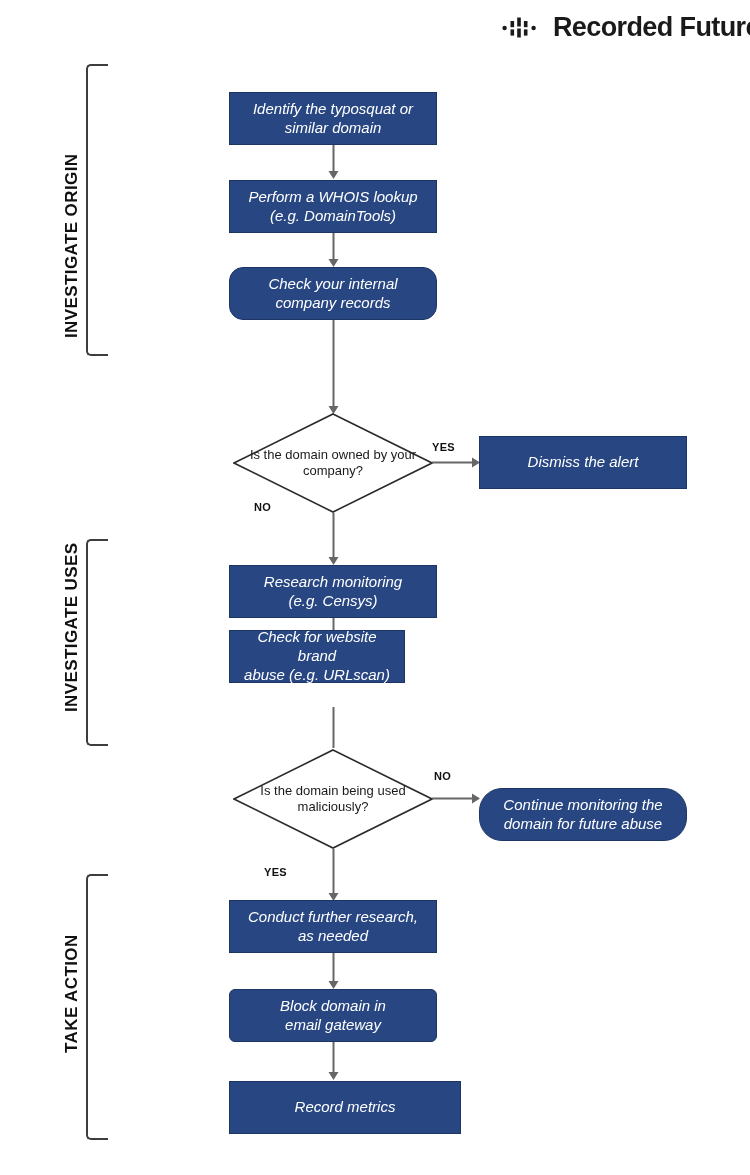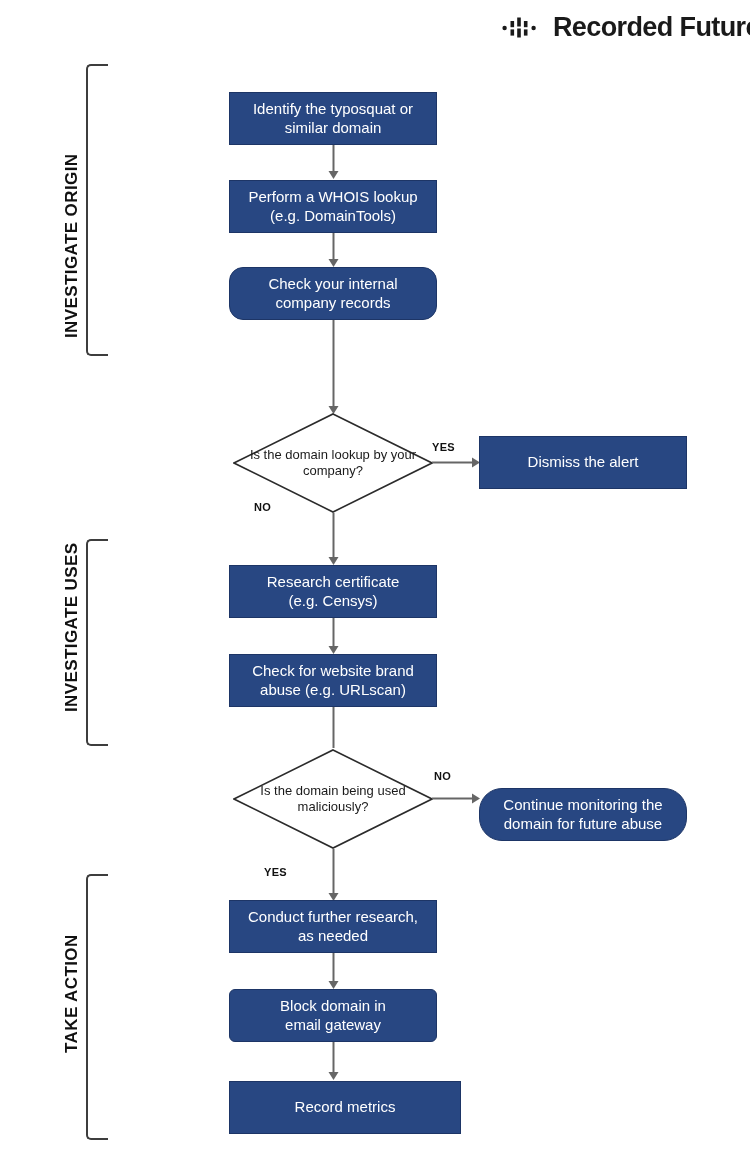--- a/index.html
+++ b/index.html
@@ -74,21 +74,21 @@
     box-sizing: border-box;
     color: #ffffff;
     font-size: 15px;
     line-height: 1.25;
     text-align: center;
     display: flex;
     align-items: center;
     justify-content: center;
     padding: 2px 8px;
   }
-  .node-box span { display: block; }
+  .node-box span { display: block; font-style: italic; }
 
   
   .diamond-wrap {
     position: absolute;
   }
   .diamond-wrap svg {
     position: absolute;
     left: 0;
     top: 0;
     display: block;
@@ -190,21 +190,21 @@
       <polygon points="1.5,86 11.5,86 6.5,94" fill="#666666"></polygon>
     </svg>
   </div>
 
   <div class="diamond-wrap" style="left:233px; top:413px; width:200px; height:100px;">
     <svg width="200" height="100" aria-hidden="true">
       <polygon points="100,1 199,50 100,99 1,50" fill="#ffffff" stroke="#2b2b2b" stroke-width="1.6"></polygon>
     </svg>
     <div class="diamond-text">
       <div>
-        <span>Is the domain lookup</span>
+        <span>Is the domain owned</span>
         <span>by your company?</span>
       </div>
     </div>
   </div>
 
   <div class="conn" style="left:432px; top:456px;">
     <svg width="49" height="13" aria-hidden="true">
       <line x1="0" y1="6.5" x2="41" y2="6.5" stroke="#666666" stroke-width="2"></line>
       <polygon points="40,1.5 40,11.5 48,6.5" fill="#666666"></polygon>
     </svg>
@@ -223,33 +223,33 @@
       <line x1="6.5" y1="0" x2="6.5" y2="45" stroke="#666666" stroke-width="2"></line>
       <polygon points="1.5,44 11.5,44 6.5,52" fill="#666666"></polygon>
     </svg>
   </div>
 
   <div class="section-bracket" style="left:86px; top:539px; height:207px;"></div>
   <div class="section-label" style="left:62px; top:712px;">INVESTIGATE USES</div>
 
   <div class="node-box" style="left:229px; top:565px; width:208px; height:53px;">
     <div>
-      <span>Research certificate</span>
+      <span>Research monitoring</span>
       <span>(e.g. Censys)</span>
     </div>
   </div>
 
   <div class="conn" style="left:327px; top:618px;">
     <svg width="13" height="37" aria-hidden="true">
       <line x1="6.5" y1="0" x2="6.5" y2="29" stroke="#666666" stroke-width="2"></line>
       <polygon points="1.5,28 11.5,28 6.5,36" fill="#666666"></polygon>
     </svg>
   </div>
 
-  <div class="node-box" style="left:229px; top:654px; width:208px; height:53px;">
+  <div class="node-box" style="left:229px; top:630px; width:176px; height:53px;">
     <div>
       <span>Check for website brand</span>
       <span>abuse (e.g. URLscan)</span>
     </div>
   </div>
 
   <div class="conn" style="left:327px; top:707px;">
     <svg width="13" height="42" aria-hidden="true">
       <line x1="6.5" y1="0" x2="6.5" y2="41" stroke="#666666" stroke-width="2"></line>
     </svg>

